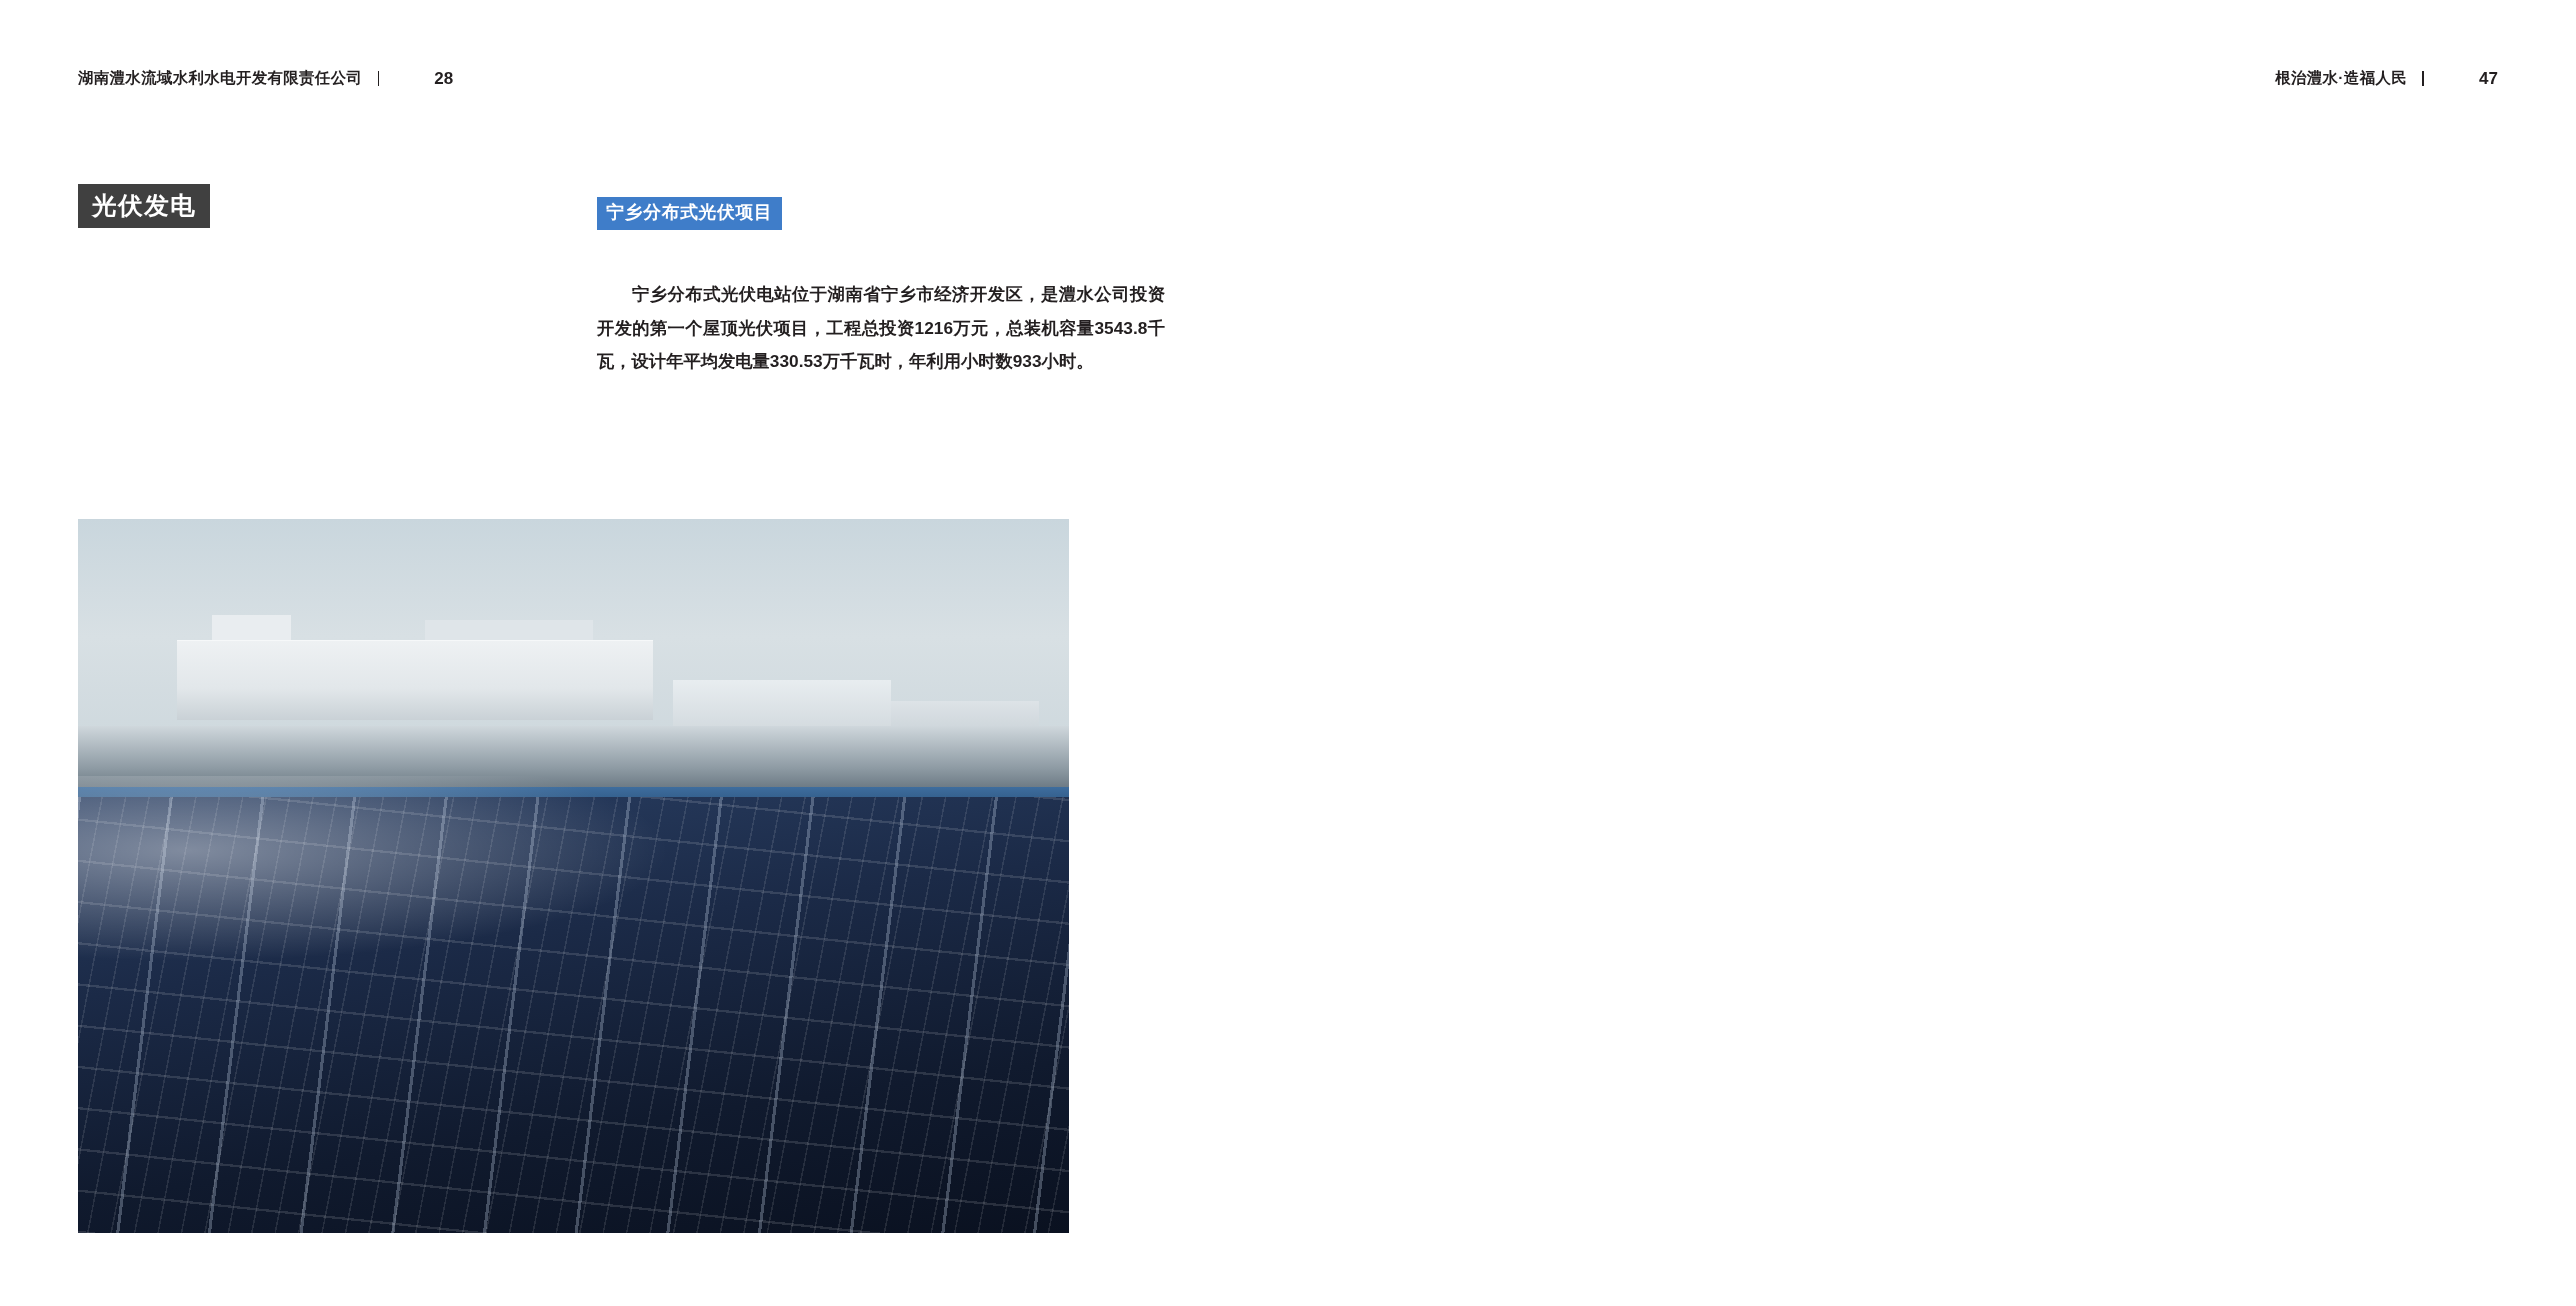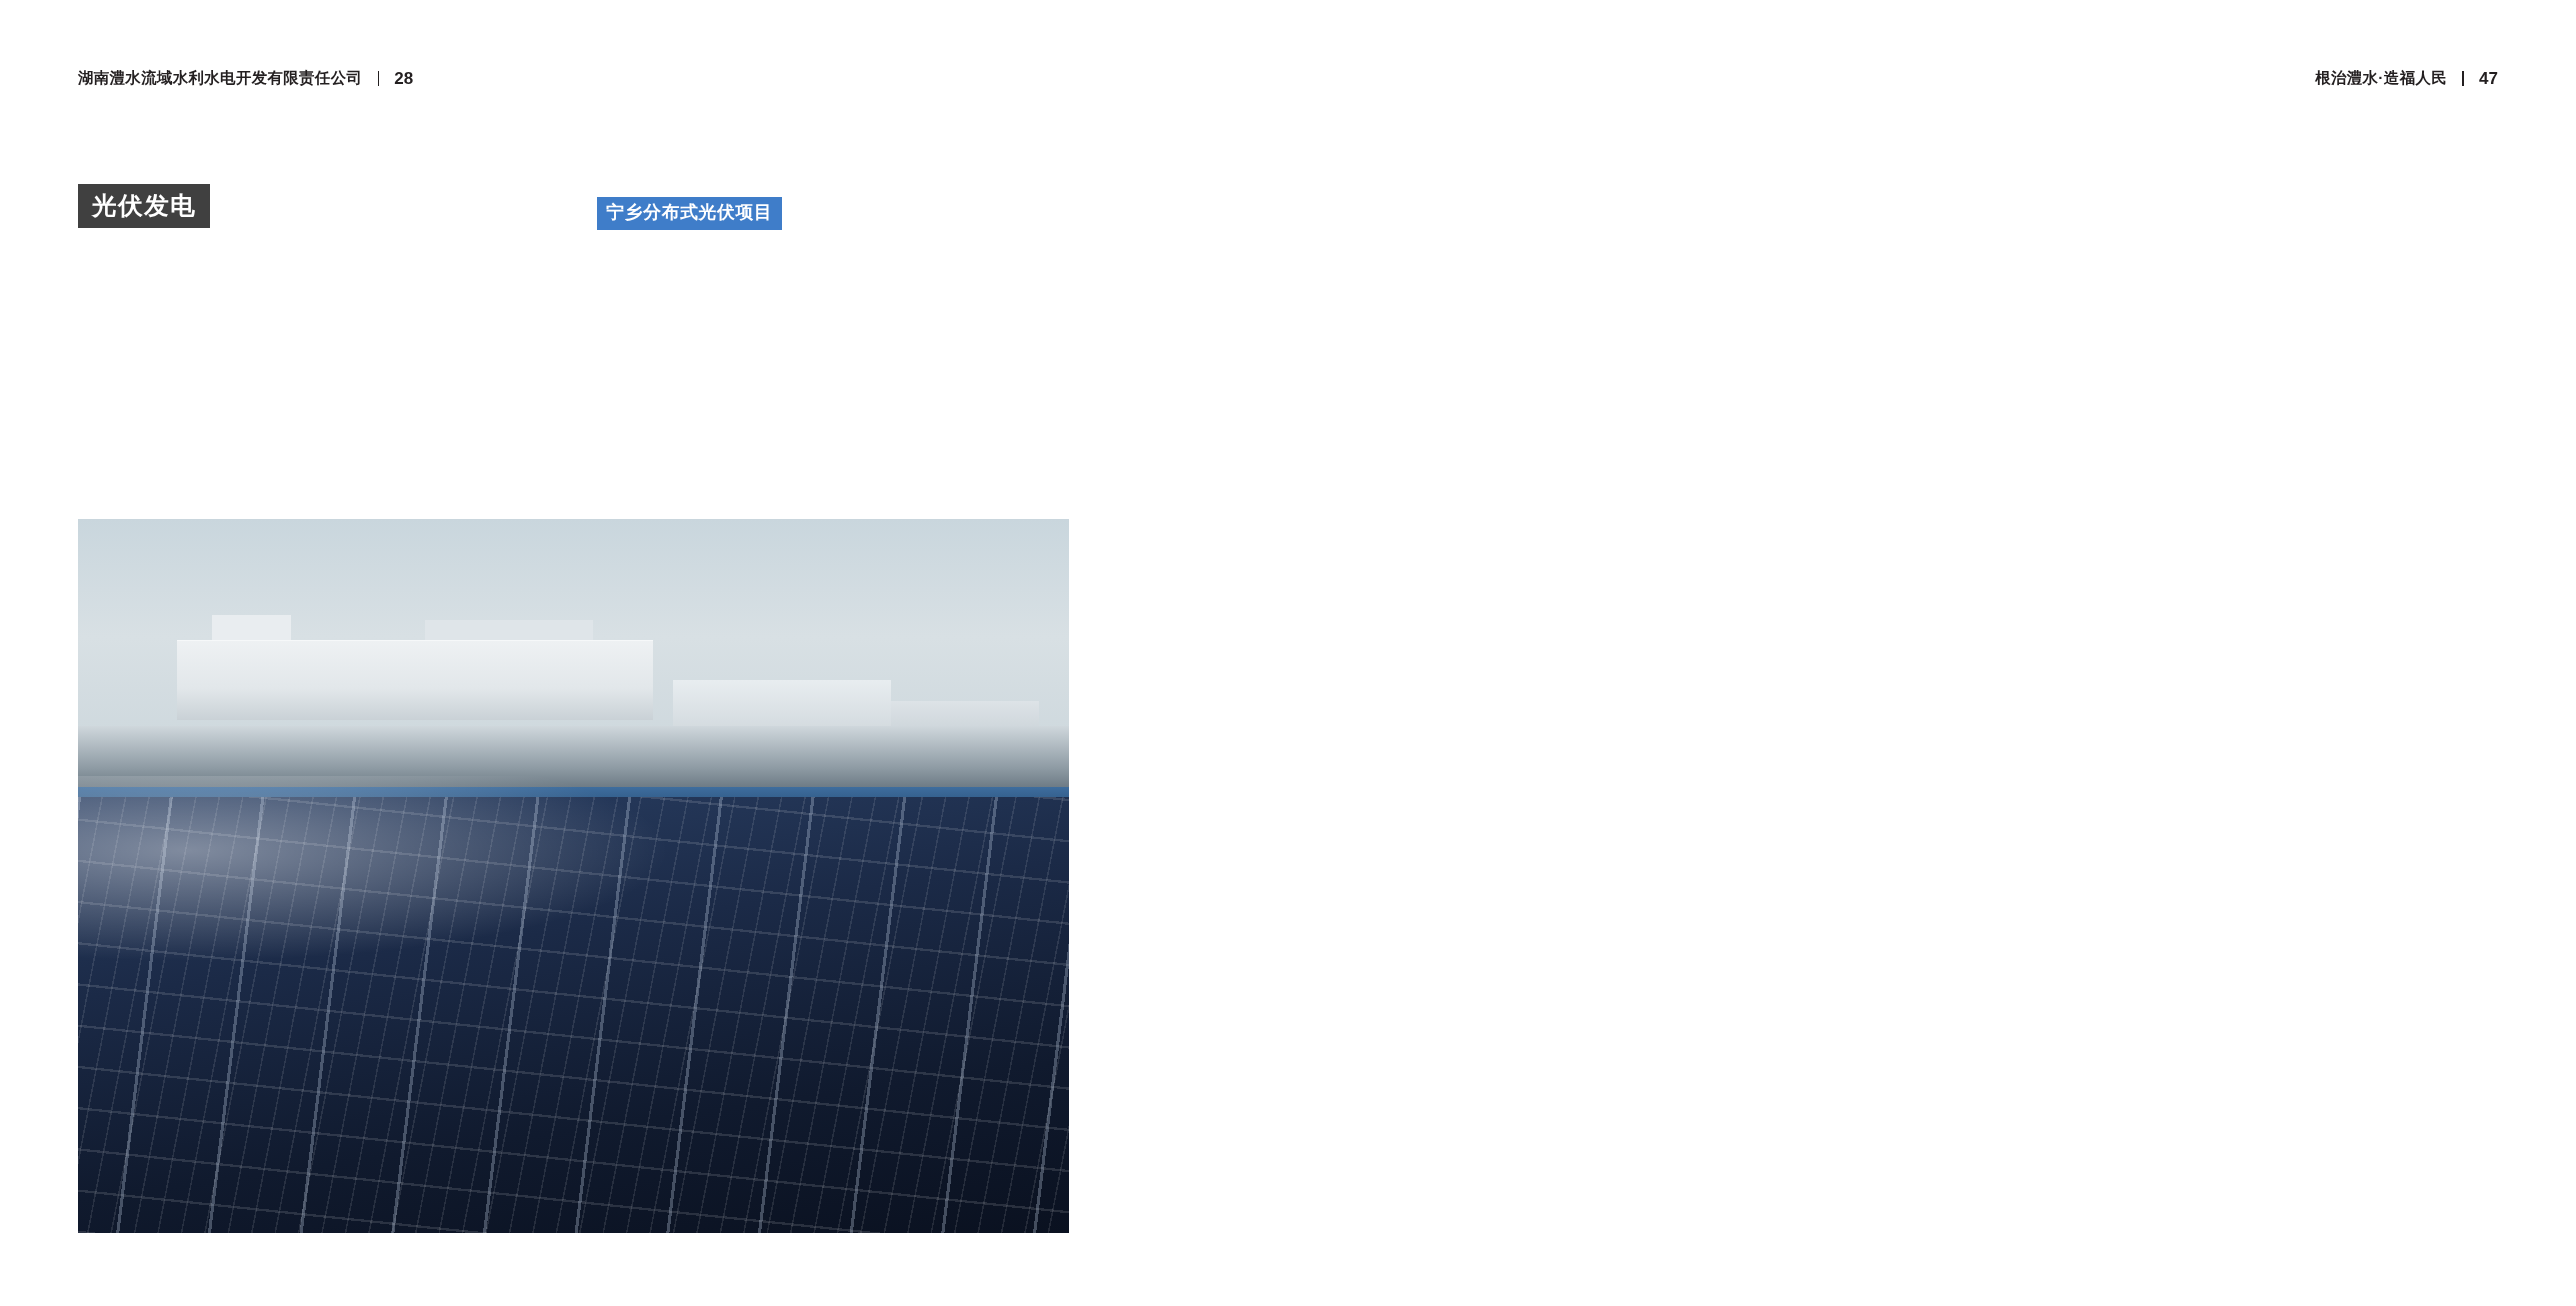--- a/index.html
+++ b/index.html
@@ -48,20 +48,21 @@
     display: inline-block;
     width: 1.5px;
     height: 15.4px;
     background: #231f20;
     margin: 0 4.6px;
   }
   .runhead .pageno {
     font-size: 17px;
     font-weight: bold;
     letter-spacing: 0;
+    margin-left: 40px;
   }
 
   
   .section-tag {
     position: absolute;
     background: #404040;
     color: #ffffff;
     font-size: 24.6px;
     font-weight: bold;
     letter-spacing: 1.5px;
@@ -196,20 +197,21 @@
     <div class="runhead runhead-left">
       <span>湖南澧水流域水利水电开发有限责任公司</span>
       <span class="sep"></span>
       <span class="pageno">28</span>
     </div>
 
     <div class="section-tag tag-pv">光伏发电</div>
 
     <div class="sub-tag subtag-nx">宁乡分布式光伏项目</div>
 
+    <p class="body-col body-pv">宁乡分布式光伏电站位于湖南省宁乡市经济开发区，是澧水公司投资开发的第一个屋顶光伏项目，工程总投资1216万元，总装机容量3543.8千瓦，设计年平均发电量330.53万千瓦时，年利用小时数933小时。</p>
 
     <div class="photo photo-solar">
       <div class="solar-sky"></div>
       <div class="solar-bldg2"></div>
       <div class="solar-bldg3"></div>
       <div class="solar-bldg"></div>
       <div class="solar-bldg-right"></div>
       <div class="solar-bldg-right2"></div>
       <div class="solar-ground"></div>
       <div class="solar-blue-strip"></div>

